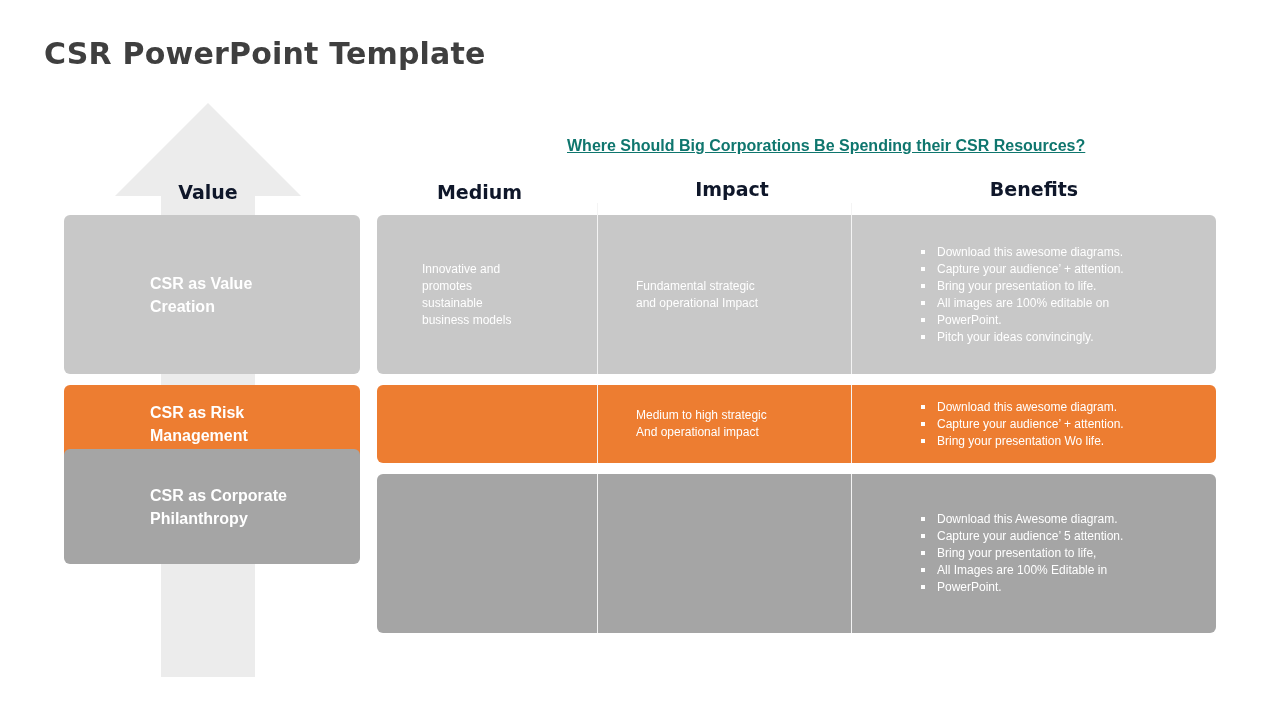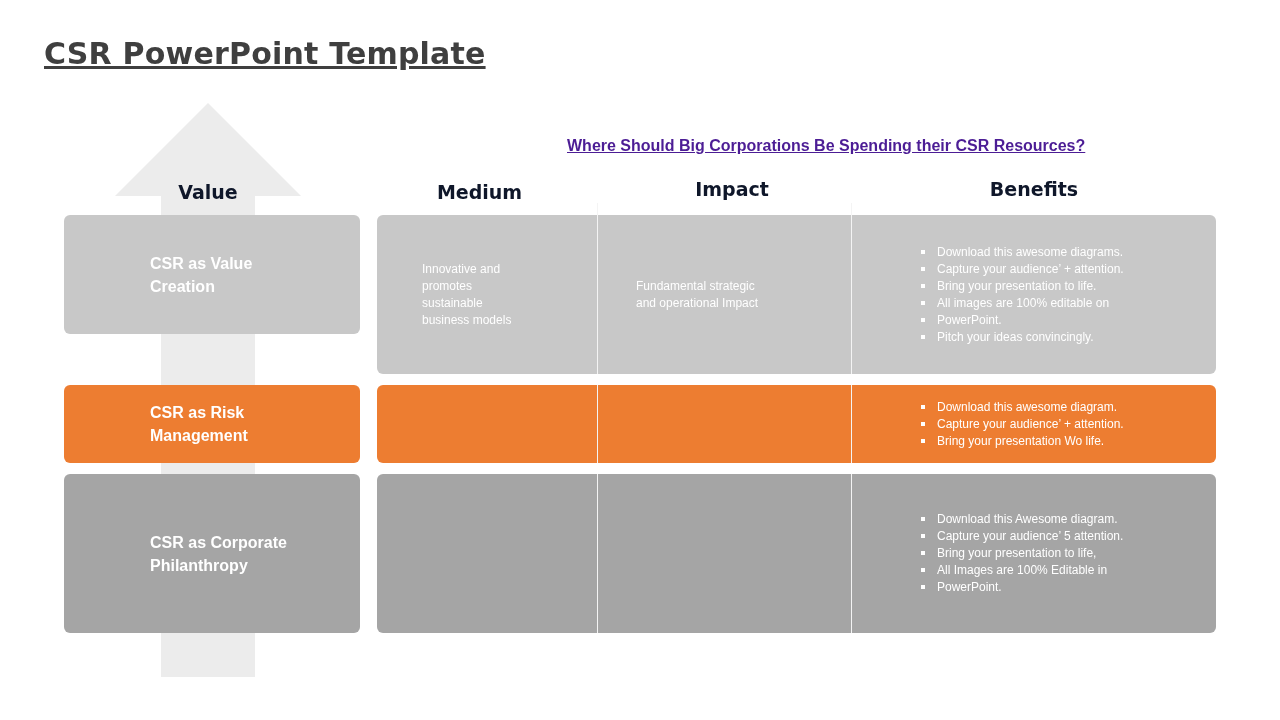--- a/index.html
+++ b/index.html
@@ -1,27 +1,27 @@
 <!DOCTYPE html>
 <html><head>
 <meta charset="utf-8">
 <style>
   * { box-sizing: border-box; margin: 0; padding: 0; }
   html, body { width: 1280px; height: 720px; background: #ffffff; overflow: hidden; }
   body { position: relative; font-family: "Liberation Sans", sans-serif; color: #3b3b3b; }
 
-  .title { position: absolute; left: 44px; top: 36px; font-family: "DejaVu Sans", sans-serif; font-weight: bold; font-size: 30px; color: #3f3f3f; letter-spacing: 0.2px; text-decoration: underline; }
+  .title { position: absolute; left: 44px; top: 36px; font-family: "DejaVu Sans", sans-serif; font-weight: bold; font-size: 30px; color: #3f3f3f; letter-spacing: 0.2px; }
 
   
   .arrow-head { position: absolute; left: 115px; top: 103px; width: 0; height: 0;
     border-left: 93px solid transparent; border-right: 93px solid transparent; border-bottom: 93px solid #ececec; }
   .arrow-shaft { position: absolute; left: 161px; top: 190px; width: 94px; height: 487px; background: #ececec; }
 
   .col-head { position: absolute; font-family: "DejaVu Sans", sans-serif; font-size: 19px; color: #0f172a; text-align: center; font-weight: 600; }
-  .question { position: absolute; left: 567px; top: 137px; font-size: 16px; font-weight: bold; color: #4c1d95; text-decoration: underline; }
+  .question { position: absolute; left: 567px; top: 137px; font-size: 16px; font-weight: bold; color: #0f766e; text-decoration: underline; }
 
   .row-left { position: absolute; left: 64px; width: 296px; border-radius: 6px; display: flex; align-items: center; padding-left: 86px; }
   .row-left span { font-weight: bold; color: #ffffff; font-size: 16px; line-height: 23px; white-space: pre-line; }
 
   .row-right { position: absolute; left: 377px; width: 839px; border-radius: 6px; }
   .cell { position: absolute; top: 0; bottom: 0; display: flex; align-items: center; color: #ffffff; font-size: 12px; line-height: 17px; }
   .cell .txt { white-space: pre-line; }
   .c1 { left: 0; width: 220px; padding-left: 45px; }
   .c2 { left: 221px; width: 253px; padding-left: 38px; }
   .c3 { left: 500px; width: 364px; padding-left: 42px; }
@@ -44,21 +44,21 @@
 <div class="arrow-head"></div>
 <div class="arrow-shaft"></div>
 
 <div class="question">Where Should Big Corporations Be Spending their CSR Resources?</div>
 
 <div class="col-head" style="left:161px; top:181px; width:94px;">Value</div>
 <div class="col-head" style="left:377px; top:181px; width:205px;">Medium</div>
 <div class="col-head" style="left:598px; top:178px; width:268px;">Impact</div>
 <div class="col-head" style="left:852px; top:178px; width:364px;">Benefits</div>
 
-<div class="row-left light" style="top:215px; height:119px;">
+<div class="row-left light" style="top:215px; height:159px;">
   <span>CSR as Value
 Creation</span>
 </div>
 <div class="row-right light" style="top:215px; height:159px;">
   <div class="divider d1"></div>
   <div class="divider d2"></div>
   <div class="cell c2">
       <span class="txt">Fundamental strategic
 and operational Impact</span>
     </div>
@@ -80,30 +80,34 @@
   </div>
 </div>
 
 <div class="row-left orange" style="top:385px; height:78px;">
   <span>CSR as Risk
 Management</span>
 </div>
 <div class="row-right orange" style="top:385px; height:78px;">
   <div class="divider d1" style="top:0;"></div>
   <div class="divider d2" style="top:0;"></div>
+  <div class="cell c2">
+      <span class="txt">Medium to high strategic
+And operational impact</span>
+    </div>
   <div class="cell c3">
     <ul class="bullets">
       <li>Download this awesome diagram.</li>
       <li>Capture your audience’ + attention.</li>
       <li>Bring your presentation Wo life.</li>
     </ul>
   </div>
 </div>
 
-<div class="row-left dark" style="top:474px; height:159px;">
+<div class="row-left dark" style="top:449px; height:115px;">
   <span>CSR as Corporate
 Philanthropy</span>
 </div>
 <div class="row-right dark" style="top:474px; height:159px;">
   <div class="divider d1" style="top:0;"></div>
   <div class="divider d2" style="top:0;"></div>
   <div class="cell c3">
     <ul class="bullets">
       <li>Download this Awesome diagram.</li>
       <li>Capture your audience’ 5 attention.</li>

